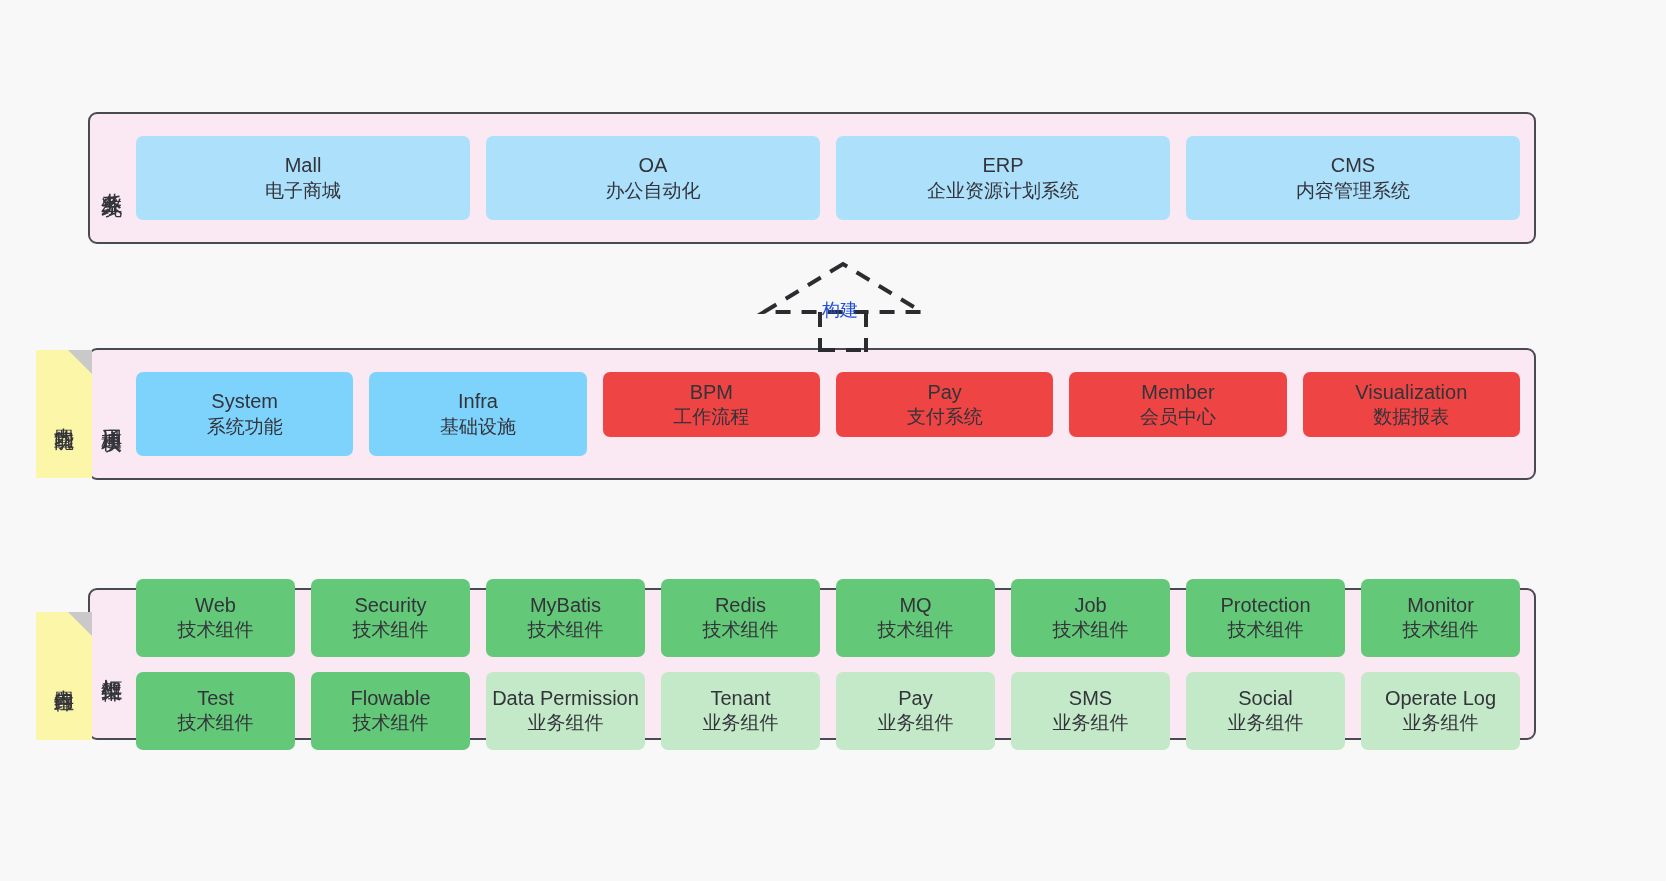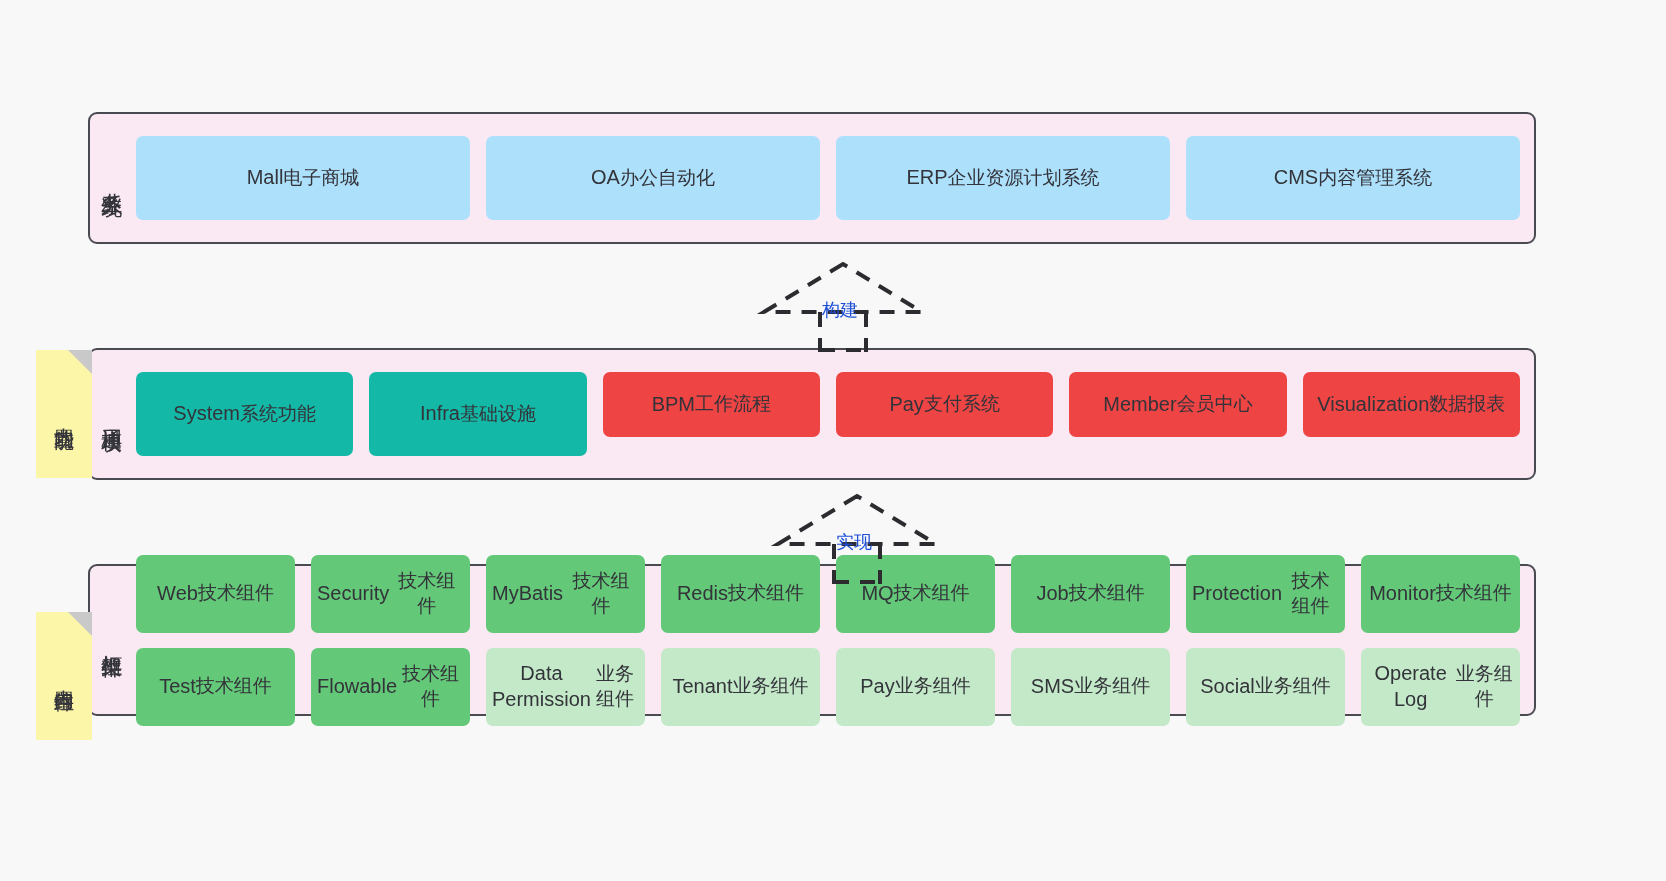--- a/index.html
+++ b/index.html
@@ -64,33 +64,33 @@
     display: flex;
     gap: 16px;
   }
 
   
   .card {
     flex: 1 1 0;
     box-sizing: border-box;
     border-radius: 7px;
     display: flex;
-    flex-direction: row;
+    flex-direction: column;
     align-items: center;
     justify-content: center;
     text-align: center;
     line-height: 1.28;
     padding: 4px 6px;
     color: #33333a;
   }
   .card .t1 { font-size: 20px; }
   .card .t2 { font-size: 19px; }
 
   .card.blue      { background: #ace0fb; height: 84px; }
-  .card.red       { background: #14b8a6; height: 84px; }
+  .card.red       { background: #7dd3fc; height: 84px; }
   .card.pink      { background: #ef4444; height: 65px; }
   .card.green     { background: #63c878; height: 78px; }
   .card.lightgreen{ background: #c3e9c8; height: 78px; }
 
   
   .sticky {
     position: absolute;
     width: 56px;
     background: #fcf6a8;
     box-sizing: border-box;
@@ -125,21 +125,21 @@
     position: absolute;
     font-size: 18px;
     color: #1d4ed8;
     background: transparent;
     white-space: nowrap;
   }
 
   
   #layer-business { left: 88px;  top: 112px; width: 1448px; height: 132px; }
   #layer-modules  { left: 88px;  top: 348px; width: 1448px; height: 132px; }
-  #layer-framework{ left: 88px;  top: 564px; width: 1448px; height: 152px; justify-content: center; }
+  #layer-framework{ left: 88px;  top: 588px; width: 1448px; height: 152px; justify-content: center; }
 
   #sticky-functions  { left: 36px; top: 350px; height: 128px; }
   #sticky-components { left: 36px; top: 612px; height: 128px; }
 
   #arrow-build   { left: 748px; top: 258px; }
   #arrow-realize { left: 762px; top: 490px; }
 </style>
 </head>
 <body>
 
@@ -211,29 +211,20 @@
           <span class="t2">会员中心</span>
         </div>
         <div class="card pink">
           <span class="t1">Visualization</span>
           <span class="t2">数据报表</span>
         </div>
       </div>
     </div>
   </div>
 
-  <div class="uml-arrow" id="arrow-realize">
-    <svg width="190" height="94" viewBox="0 0 190 94" fill="none">
-      <path d="M95 6 L16 54 L174 54 Z" fill="#f8f8f8" stroke="#2c2c30" stroke-width="4" stroke-dasharray="15 11" stroke-linejoin="miter"></path>
-      <path d="M72 54 L72 94" stroke="#2c2c30" stroke-width="4" stroke-dasharray="15 11"></path>
-      <path d="M118 54 L118 94" stroke="#2c2c30" stroke-width="4" stroke-dasharray="15 11"></path>
-      <path d="M72 92 L118 92" stroke="#2c2c30" stroke-width="4" stroke-dasharray="15 11"></path>
-    </svg>
-    <span class="uml-label" style="left:74px; top:40px;">实现</span>
-  </div>
 
   <div class="sticky" id="sticky-components">
     <span class="fold"></span>
     <span>内置组件</span>
   </div>
 
   <div class="layer" id="layer-framework">
     <div class="layer-title">框架组件</div>
     <div class="layer-body">
 

